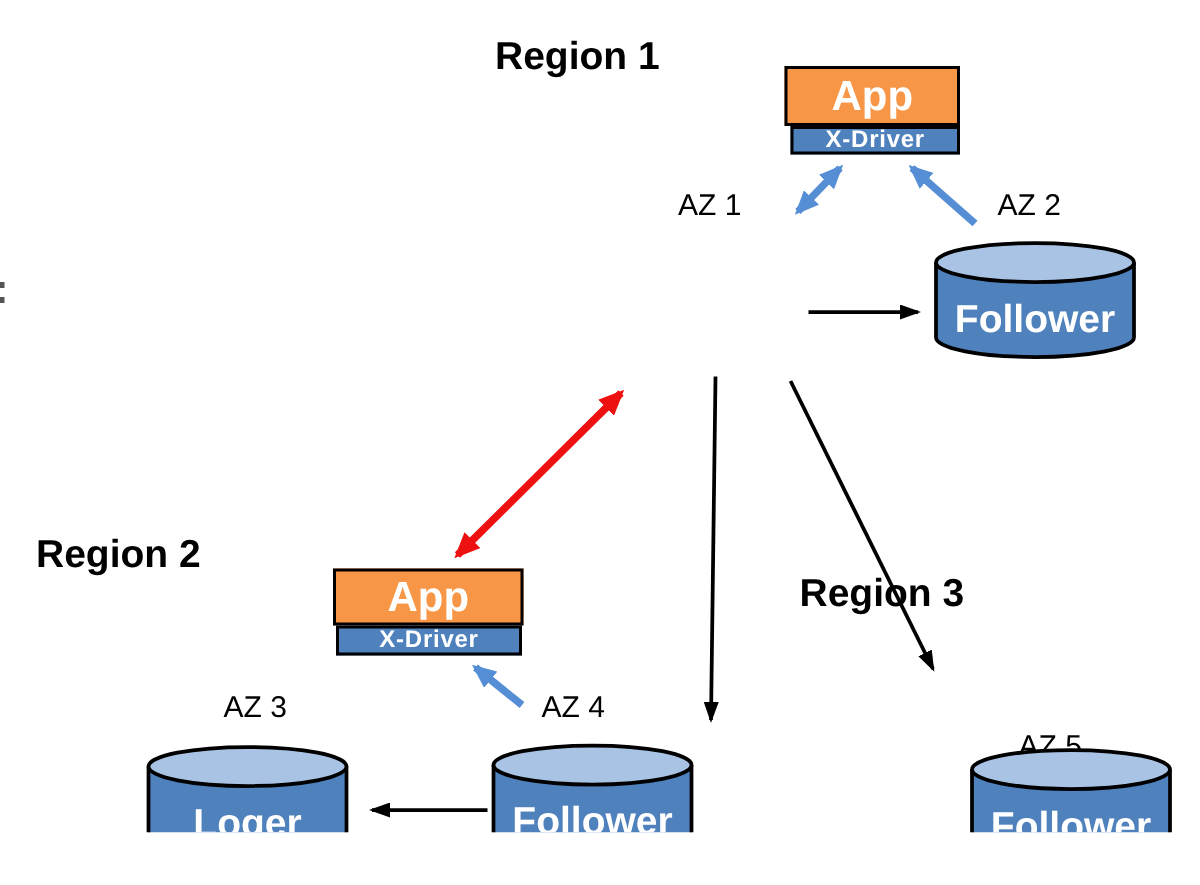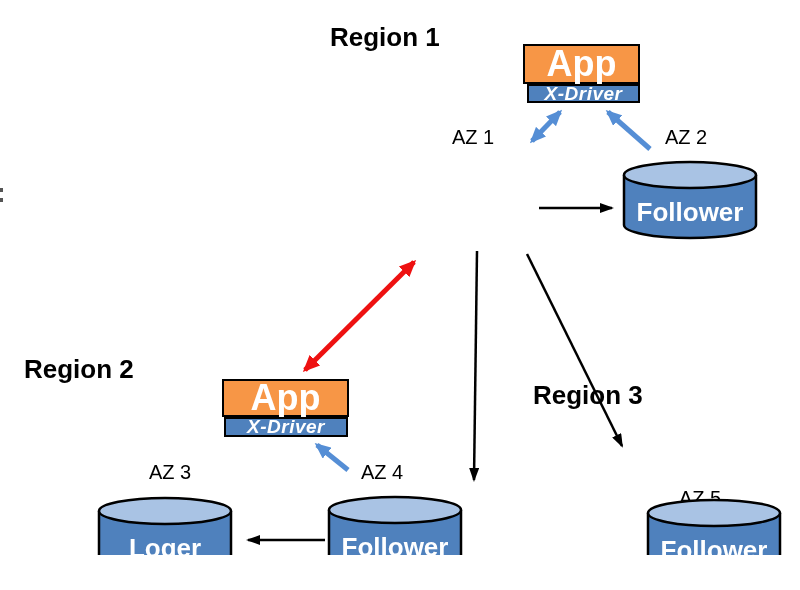--- a/index.html
+++ b/index.html
@@ -19,22 +19,22 @@
   .app-box{
     position:absolute;background:var(--app-orange);border:2.5px solid #000;
     display:flex;align-items:center;justify-content:center;
     color:#fff;font-weight:bold;box-sizing:border-box;
   }
   .xdriver-box{
     position:absolute;background:var(--db-blue);border:2px solid #000;
     display:flex;align-items:center;justify-content:center;
     color:#fff;font-weight:bold;box-sizing:border-box;
   }
-  .app-text{font-size:36px;}
-  .xdriver-text{font-size:19px;letter-spacing:0.5px;font-style:italic;}
+  .app-text{font-size:28px;}
+  .xdriver-text{font-size:16px;letter-spacing:0.5px;}
   #arrow-layer{position:absolute;left:0;top:0;pointer-events:none;}
   .ln-black{stroke:var(--arrow-black);stroke-width:2.5px;}
   .ln-red{stroke:var(--arrow-red);stroke-width:5px;}
   .ln-blue{stroke:var(--arrow-blue);stroke-width:5px;}
   .fill-black{fill:var(--arrow-black);}
   .fill-red{fill:var(--arrow-red);}
   .fill-blue{fill:var(--arrow-blue);}
   .cyl-body{fill:var(--db-blue);stroke:#000;stroke-width:2.5;}
   .cyl-top{fill:var(--db-top-blue);stroke:#000;stroke-width:2.5;}
   #watermark{position:absolute;left:503px;top:552px;width:295px;height:36px;pointer-events:none;}

